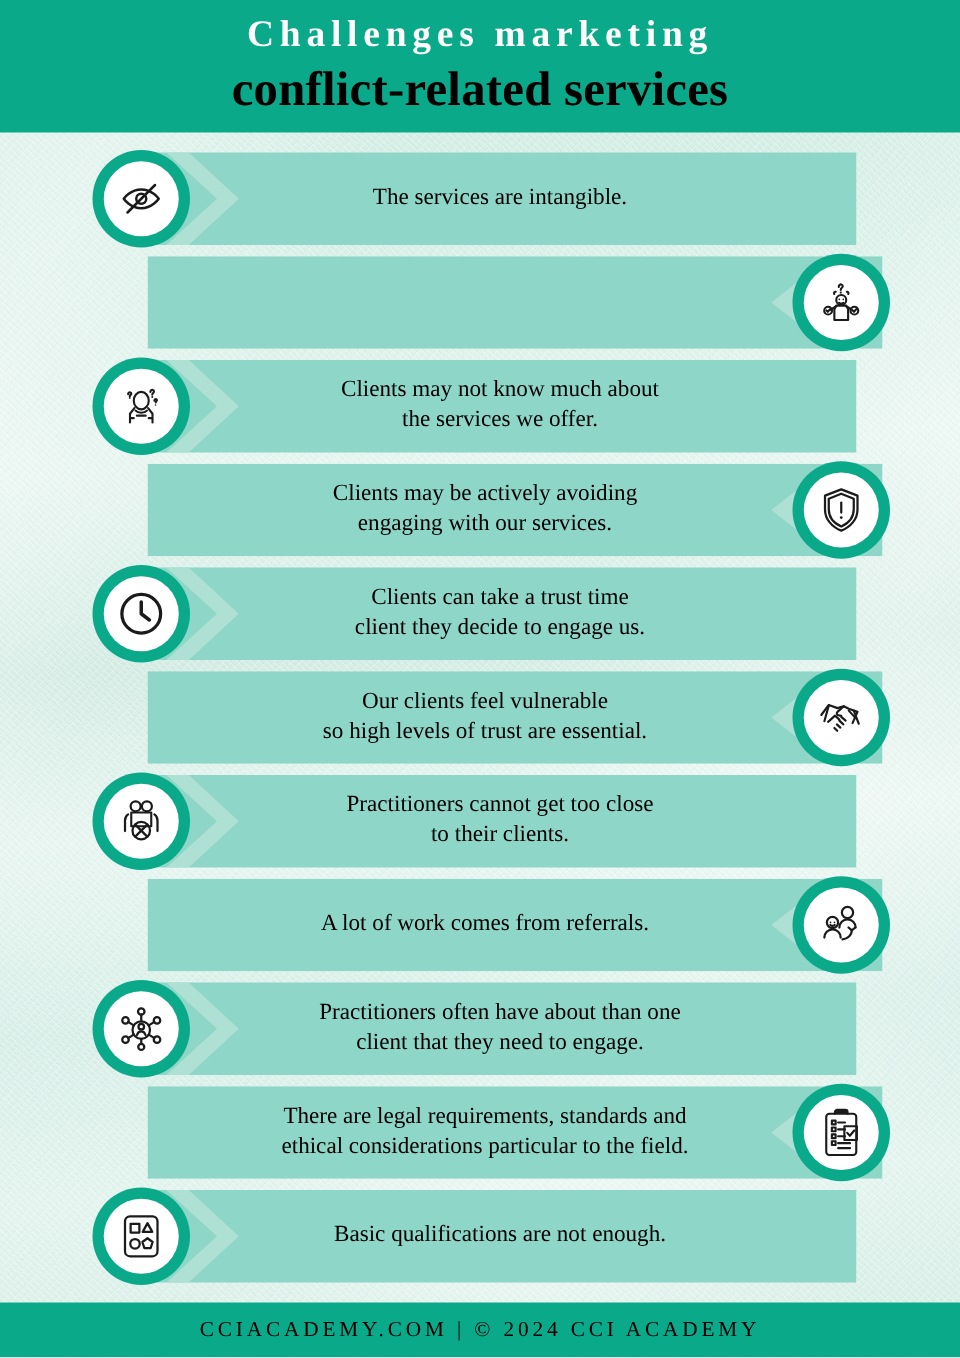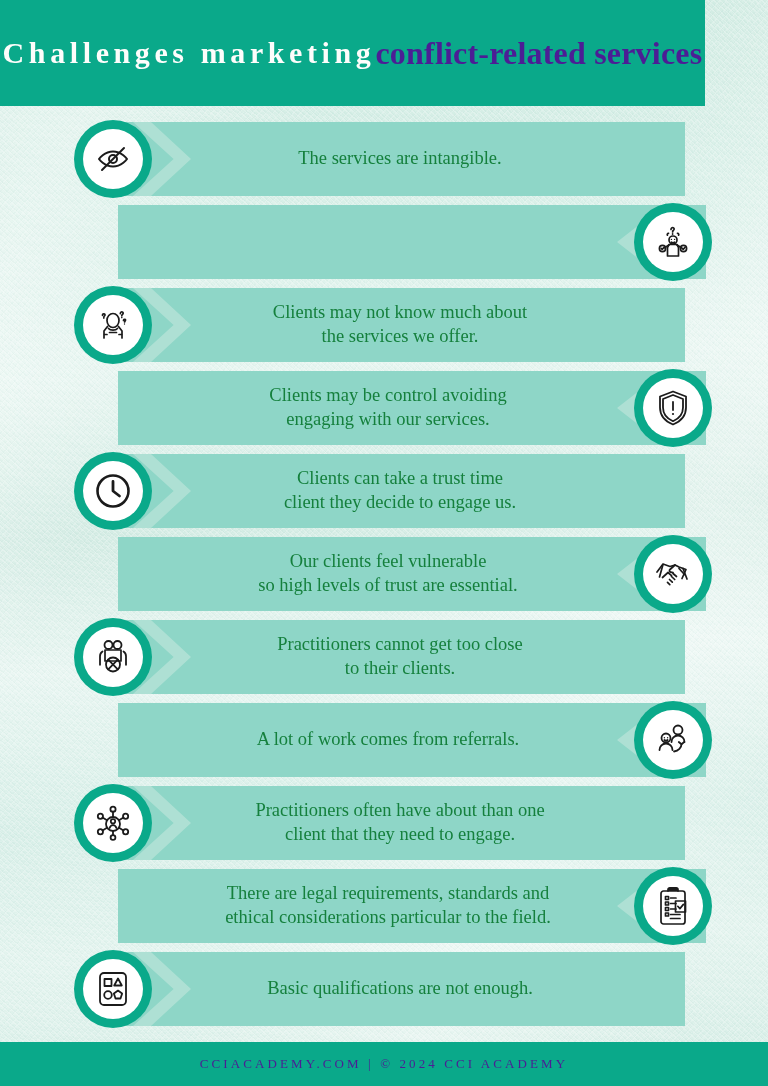--- a/index.html
+++ b/index.html
@@ -50,41 +50,41 @@
       repeating-radial-gradient(circle at 20% 30%, rgba(255,255,255,.30) 0px,
                                 rgba(255,255,255,.30) 1px, rgba(255,255,255,0) 1px,
                                 rgba(255,255,255,0) 3px);
     mix-blend-mode: normal;
   }
 
   
   .header {
     position: absolute;
     top: 0; left: 0;
-    width: 705px;
+    width: 768px;
     height: 106px;
     background: #0aa98a;
     z-index: 5;
     display: flex;
-    flex-direction: row;
+    flex-direction: column;
     align-items: center;
     justify-content: center;
   }
   .title-line1 {
     color: #fdfdfb;
     font-size: 30px;
     font-weight: 700;
     letter-spacing: 4.6px;
     line-height: 1.22;
     text-align: center;
     white-space: nowrap;
   }
   .title-line2 {
-    color: #4c1d95;
-    font-size: 32px;
+    color: #000000;
+    font-size: 39px;
     font-weight: 700;
     letter-spacing: 0.2px;
     line-height: 1.24;
     white-space: nowrap;
     margin-top: 2px;
   }
 
   
   .rows {
     position: absolute;
@@ -135,21 +135,21 @@
 
   
   .row-text {
     position: absolute;
     top: 0;
     height: 74px;
     display: flex;
     align-items: center;
     justify-content: center;
     text-align: center;
-    color: #15803d;
+    color: #000000;
     font-size: 18.5px;
     line-height: 1.28;
     padding: 0 6px;
   }
   .row.left  .row-text { left: 185px; width: 430px; }
   .row.right .row-text { left: 168px; width: 440px; }
 
   
   .badge {
     position: absolute;
@@ -182,22 +182,22 @@
     bottom: 0; left: 0;
     width: 768px;
     height: 44px;
     background: #0aa98a;
     z-index: 5;
     display: flex;
     align-items: center;
     justify-content: center;
   }
   .footer-text {
-    color: #4c1d95;
-    font-size: 13px;
+    color: #000000;
+    font-size: 17px;
     letter-spacing: 3.1px;
     white-space: nowrap;
   }
 </style>
 </head>
 <body>
 
 <div id="poster">
 
   <div class="bg-base"></div>
@@ -272,21 +272,21 @@
             <circle cx="30.5" cy="18" r=".65" fill="#1b1b1b" stroke="none"></circle>
           </svg>
         </div>
       </div>
     </div>
 
     <div class="row right">
       <div class="bar"></div>
       <div class="chev"></div>
       <div class="row-text">
-        <span><span>Clients may be control avoiding</span><br>
+        <span><span>Clients may be actively avoiding</span><br>
               <span>engaging with our services.</span></span>
       </div>
       <div class="badge">
         <div class="badge-inner">
           <svg width="36" height="40" viewBox="0 0 36 40" fill="none" stroke="#1b1b1b" stroke-width="1.8" stroke-linecap="round" stroke-linejoin="round">
             <path d="M18 3.5L5 8.5v11c0 8 5.6 14 13 17 7.4-3 13-9 13-17v-11L18 3.5z"></path>
             <path d="M18 7L8 11v8.4c0 6.4 4.4 11.3 10 13.8 5.6-2.5 10-7.4 10-13.8V11L18 7z"></path>
             <line x1="18" y1="14" x2="18" y2="22"></line>
             <circle cx="18" cy="26" r="1.1" fill="#1b1b1b" stroke="none"></circle>
           </svg>

